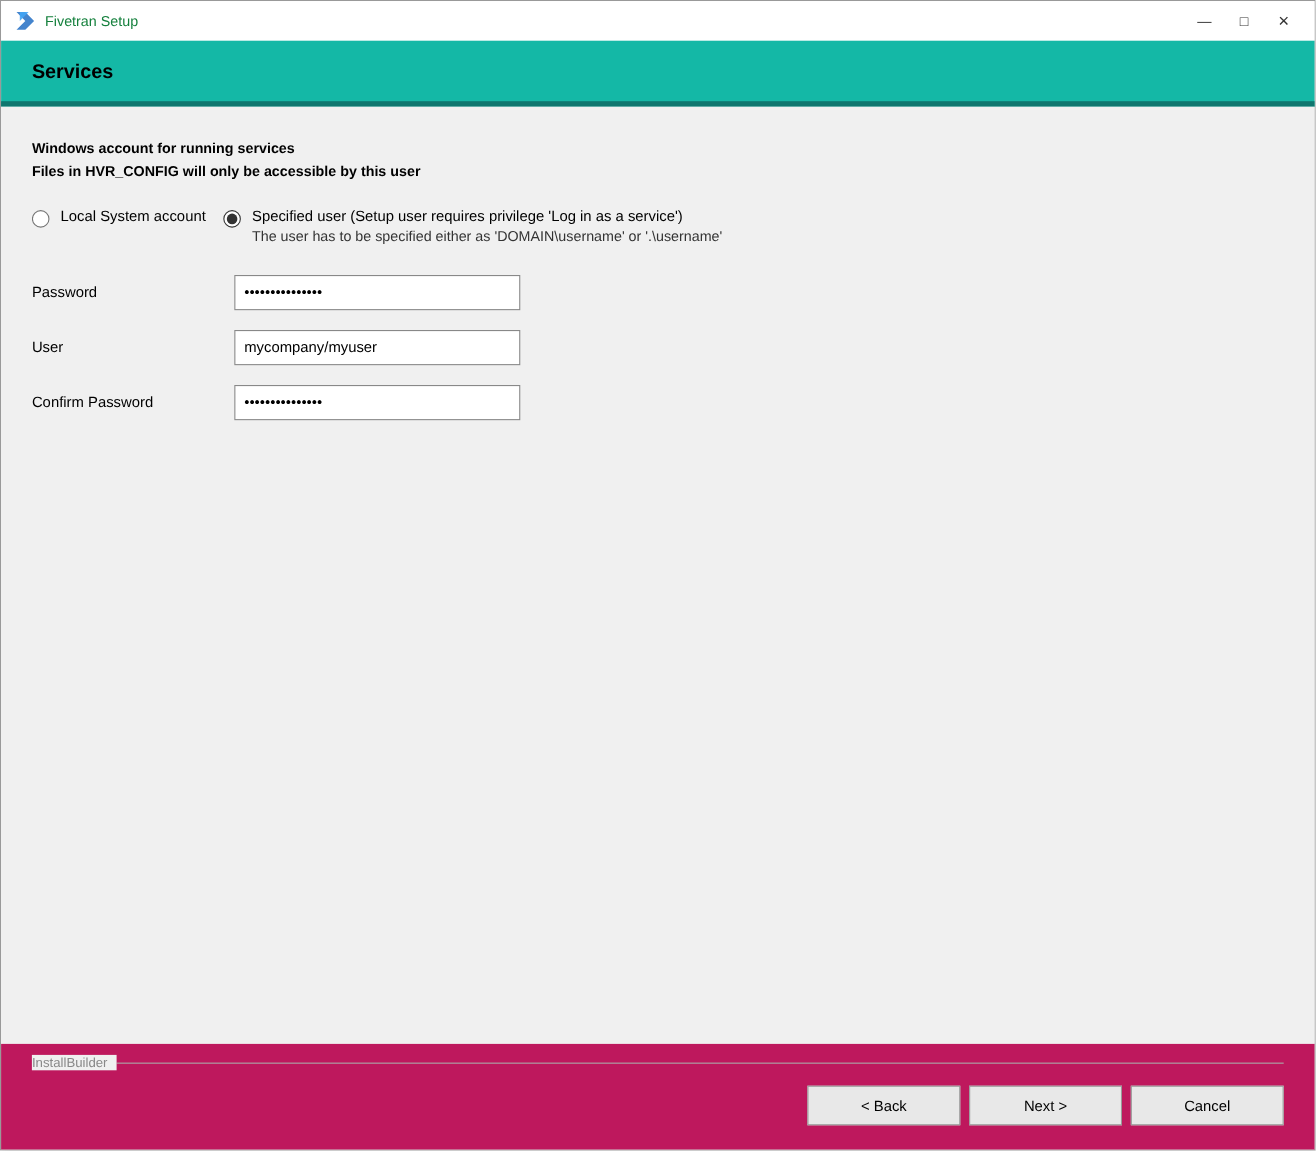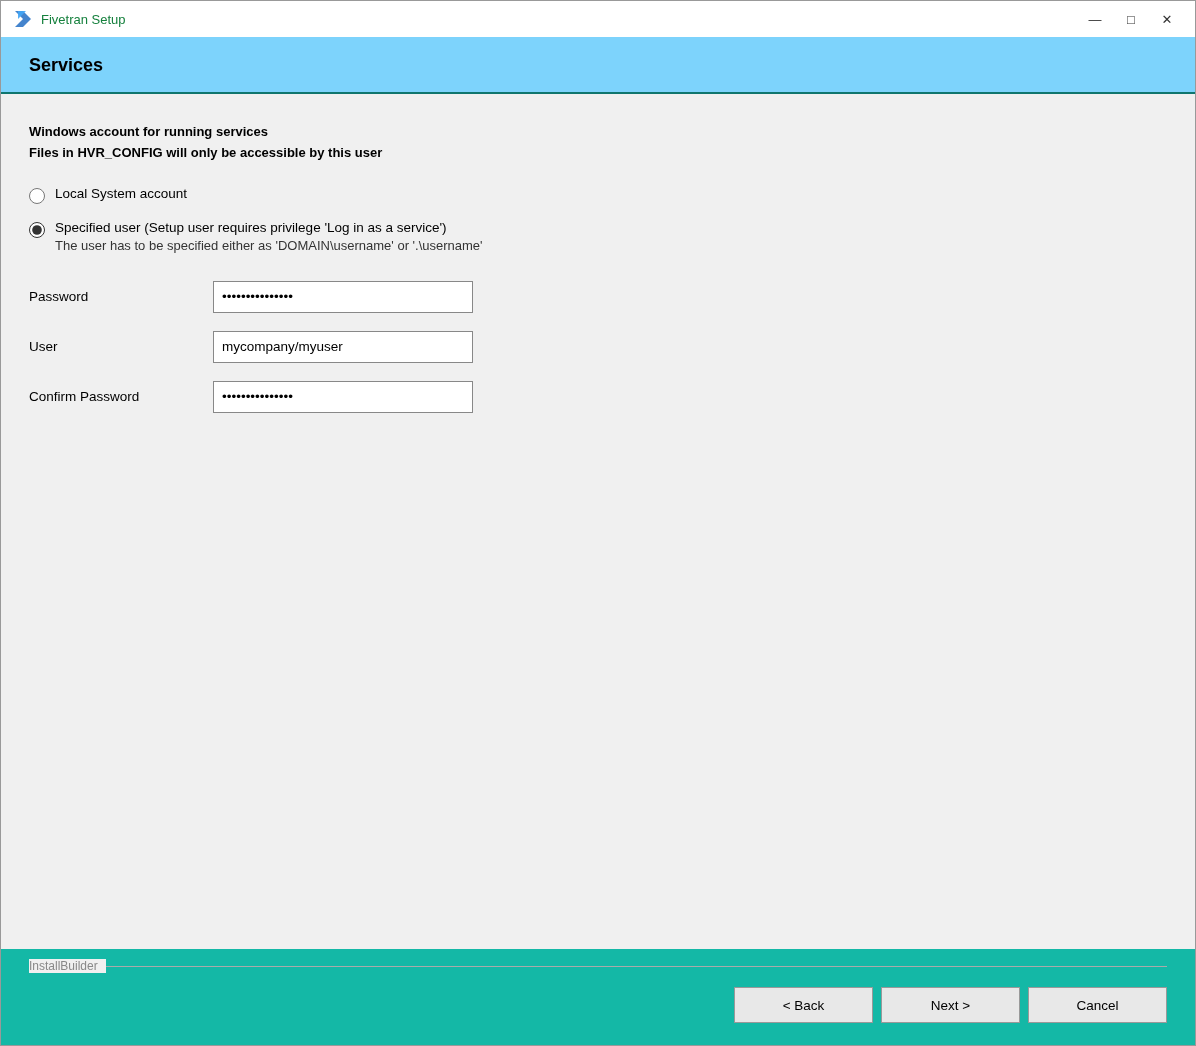--- a/index.html
+++ b/index.html
@@ -62,23 +62,23 @@
       cursor: pointer;
       display: flex;
       align-items: center;
       justify-content: center;
       font-size: 13px;
       color: #333;
     }
 
     
     .page-header {
-      background: #7dd3fc;
+      background: #14b8a6;
       padding: 18px 28px 16px 28px;
-      border-bottom: 2px solid #0f766e;
+      border-bottom: 5px solid #0f766e;
       flex-shrink: 0;
     }
 
     .page-header h1 {
       font-size: 18px;
       font-weight: bold;
       color: #000;
     }
 
     
@@ -92,21 +92,21 @@
     .description-text {
       font-size: 13px;
       color: #000;
       line-height: 1.6;
       margin-bottom: 22px;
       font-weight: bold;
     }
 
     .radio-group {
       display: flex;
-      flex-direction: column;
+      flex-direction: row;
       gap: 16px;
       margin-bottom: 28px;
     }
 
     .radio-item {
       display: flex;
       align-items: flex-start;
       gap: 10px;
       cursor: pointer;
     }
@@ -164,21 +164,21 @@
       height: 32px;
       border: 1px solid #888;
       background: #fff;
       padding: 4px 8px;
       font-size: 13.5px;
       outline: none;
     }
 
     
     .footer {
-      background: #14b8a6;
+      background: #be185d;
       flex-shrink: 0;
     }
 
     .installbuilder-bar {
       padding: 10px 28px 0 28px;
       display: flex;
       align-items: center;
       gap: 0;
     }
 

